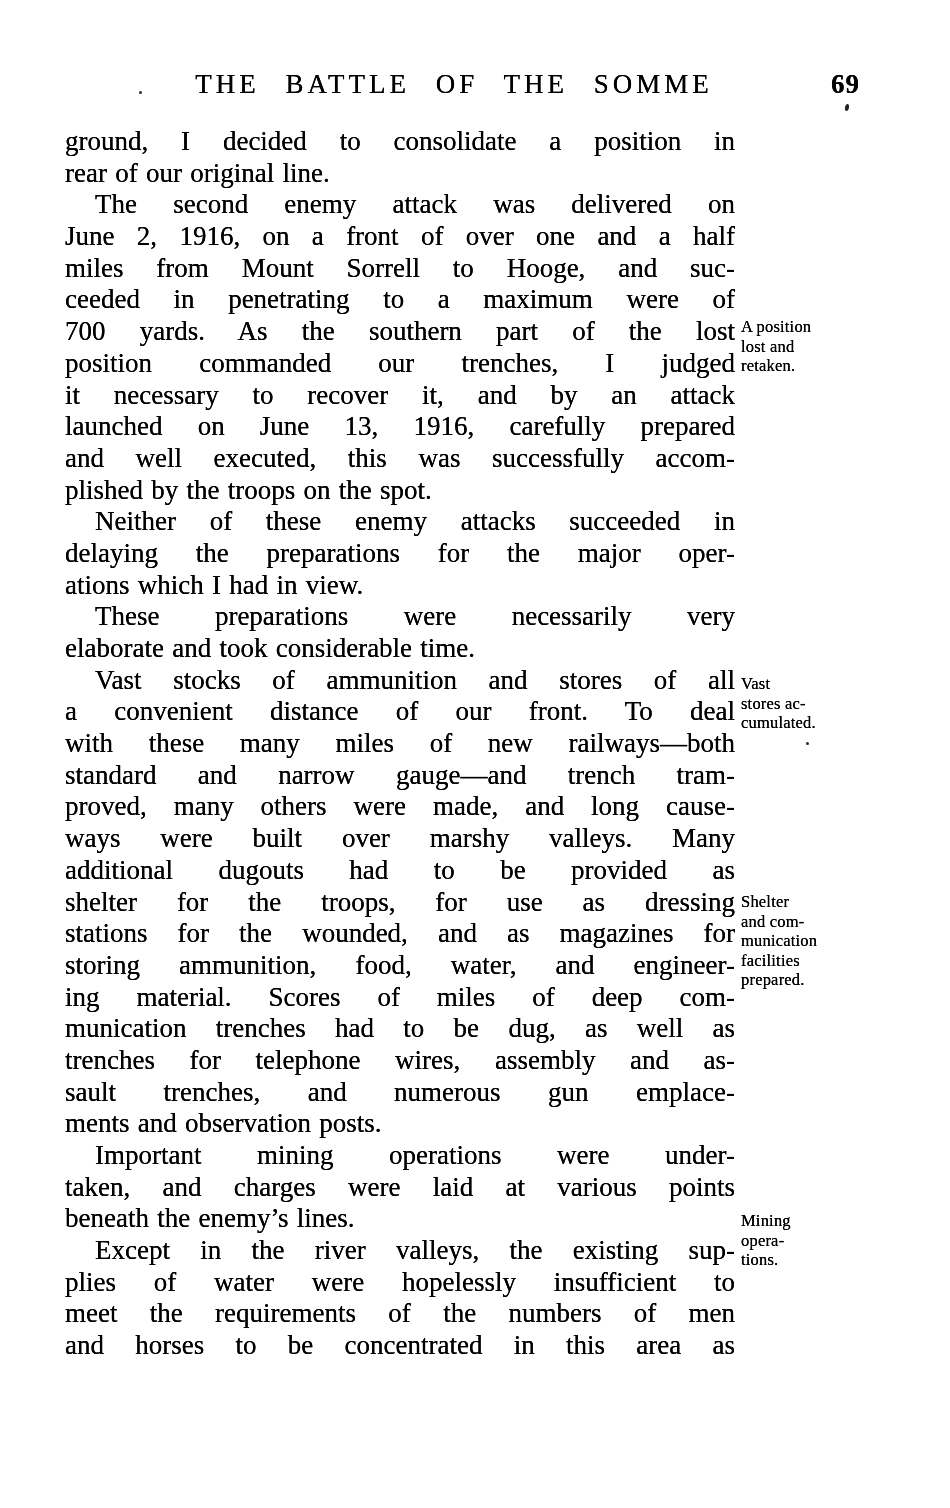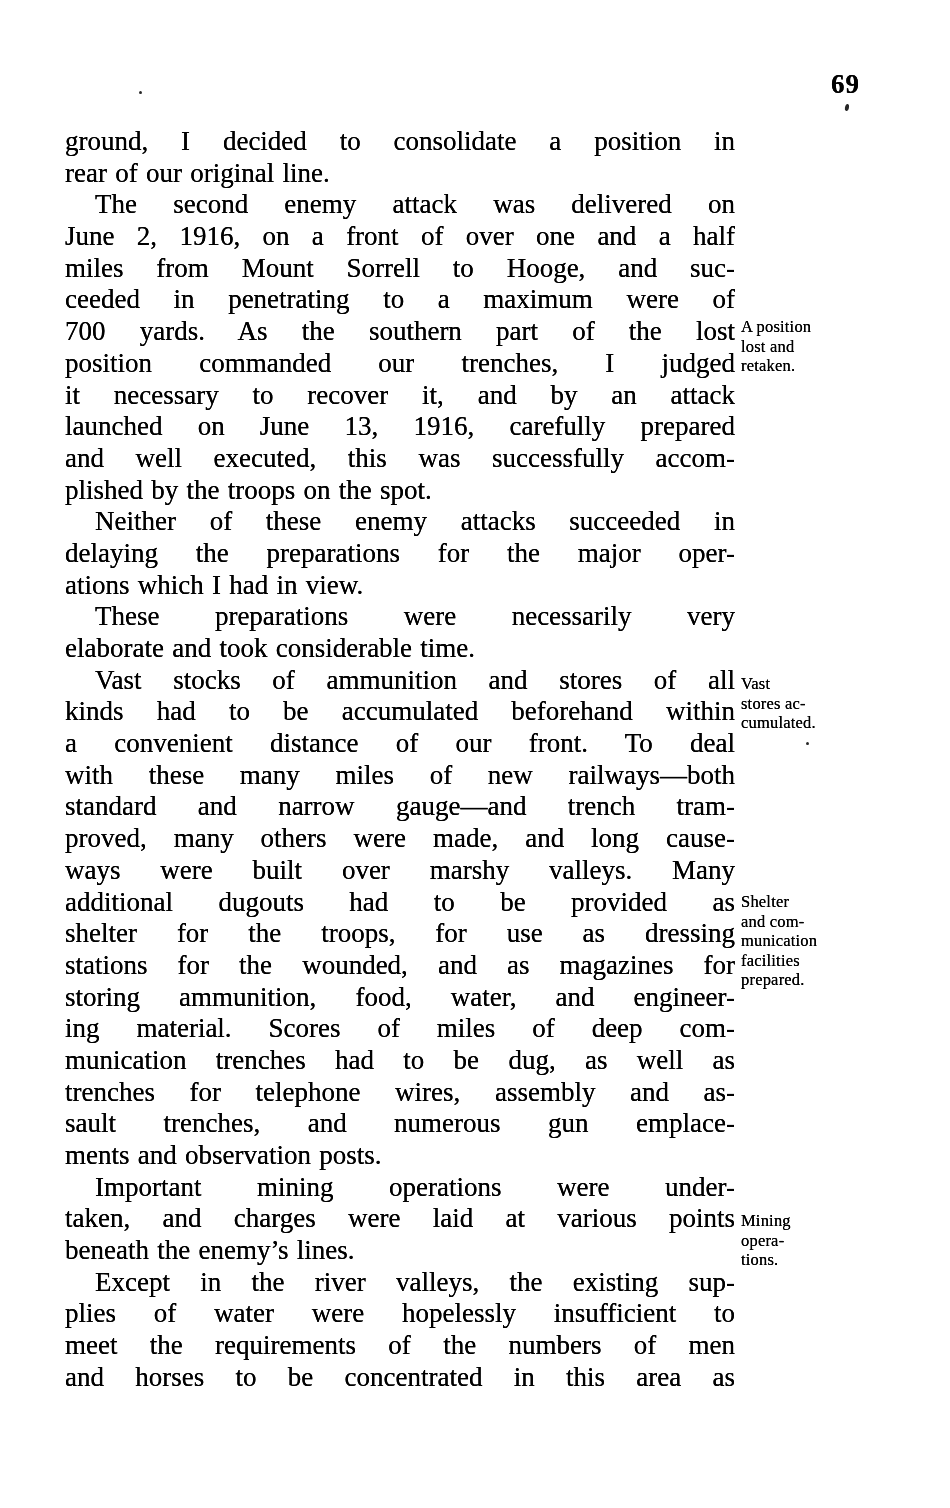--- a/index.html
+++ b/index.html
@@ -71,20 +71,21 @@
   }
   .artifact-1 { left: 845px; top: 104px; width: 4px; height: 7px; transform: rotate(12deg); }
   .artifact-2 { left: 139px; top: 91px; width: 3px; height: 3px; }
   .artifact-3 { left: 806px; top: 742px; width: 3px; height: 3px; }
 </style>
 </head>
 <body>
 
 <div class="page">
 
+  <div class="running-title">THE BATTLE OF THE SOMME</div>
 
   <div class="page-number">69</div>
 
   <div class="body-text">
 
       <div class="line">ground, I decided to consolidate a position in</div>
 
       <div class="line end">rear of our original line.</div>
 
       <div class="line ind">The second enemy attack was delivered on</div>
@@ -112,21 +113,20 @@
       <div class="line">delaying the preparations for the major oper-</div>
 
       <div class="line end">ations which I had in view.</div>
 
       <div class="line ind">These preparations were necessarily very</div>
 
       <div class="line end">elaborate and took considerable time.</div>
 
       <div class="line ind">Vast stocks of ammunition and stores of all</div>
 
-      <div class="line">kinds had to be accumulated beforehand within</div>
 
       <div class="line">a convenient distance of our front. To deal</div>
 
       <div class="line">with these many miles of new railways—both</div>
 
       <div class="line">standard and narrow gauge—and trench tram-</div>
 
 
       <div class="line">proved, many others were made, and long cause-</div>
 

